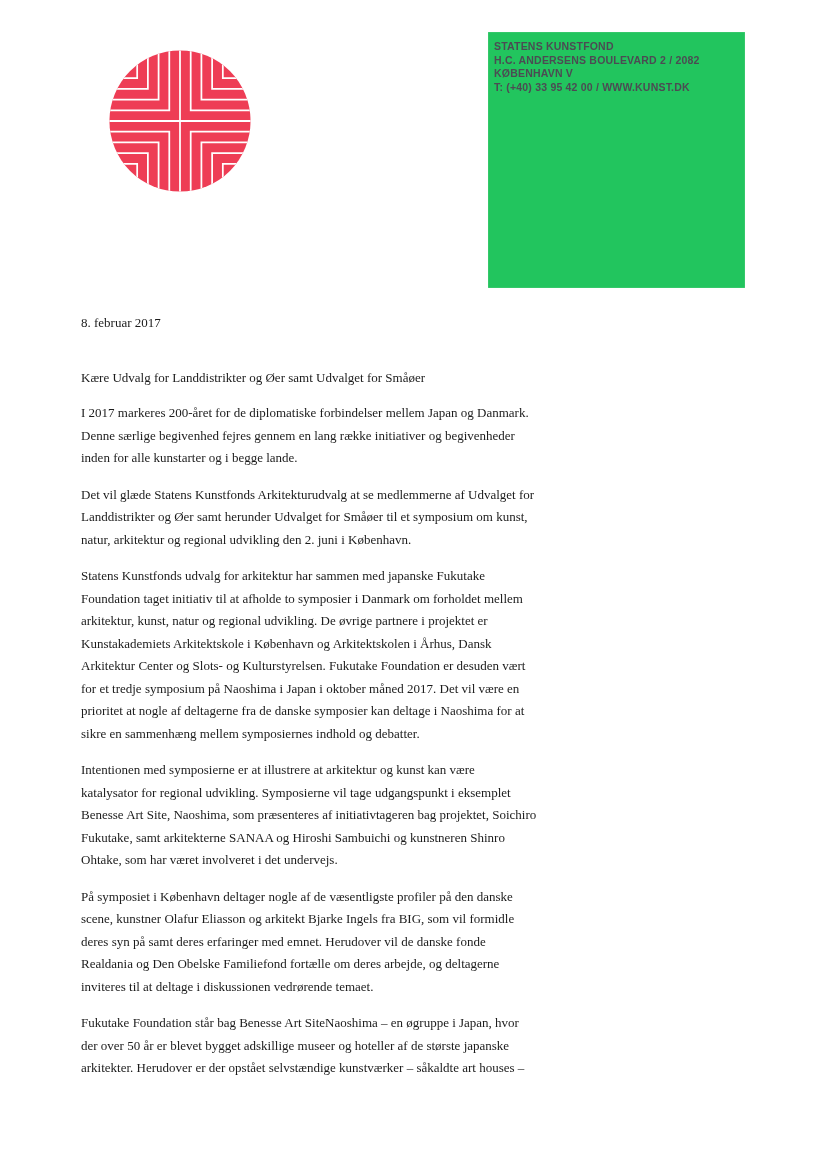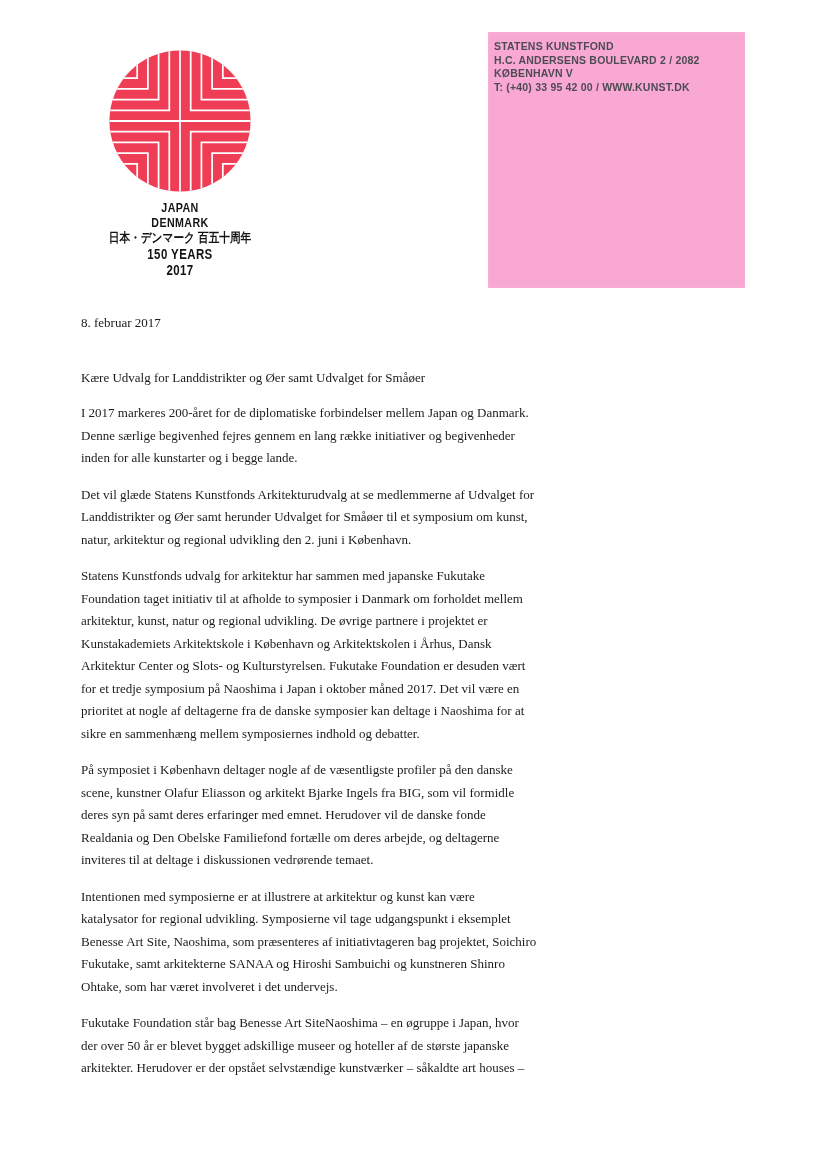--- a/index.html
+++ b/index.html
@@ -36,21 +36,21 @@
   .cap-jp  { font-size: 13px; line-height: 16px; letter-spacing: 0px; }
   .cap-md  { font-size: 14px; line-height: 16px; letter-spacing: 0.5px; }
 
   
   .letterhead-panel {
     position: absolute;
     left: 488px;
     top: 32px;
     width: 257px;
     height: 256px;
-    background: #f9a8d4;
+    background: #22c55e;
     box-shadow: 0 0 1px #e4e4e2 inset;
   }
   .letterhead-text {
     position: absolute;
     left: 6px;
     top: 8px;
     width: 246px;
     font-family: "Liberation Sans", sans-serif;
     color: #4c4b53;
     font-size: 10.5px;
@@ -109,27 +109,20 @@
           <path d="M108 0 V42 H150"></path>
         <path d="M42 150 V108 H0"></path>
           <path d="M108 150 V108 H150"></path>
 
         <path d="M31 0 V31 H0"></path>   
           <path d="M119 0 V31 H150"></path>
         <path d="M31 150 V119 H0"></path>
           <path d="M119 150 V119 H150"></path>
       </g>
     </svg>
-    <div class="logo-caption">
-      <div class="cap-line cap-sm">JAPAN</div>
-      <div class="cap-line cap-sm">DENMARK</div>
-      <div class="cap-line cap-jp">日本・デンマーク 百五十周年</div>
-      <div class="cap-line cap-md">150 YEARS</div>
-      <div class="cap-line cap-md">2017</div>
-    </div>
   </div>
 
   <div class="letterhead-panel">
     <div class="letterhead-text">
       <div class="lh-org">STATENS KUNSTFOND</div>
       <div class="lh-line">H.C. ANDERSENS BOULEVARD 2 / 2082 KØBENHAVN V</div>
       <div class="lh-line">T: (+40) 33 95 42 00 / WWW.KUNST.DK</div>
     </div>
   </div>
 
@@ -143,28 +136,28 @@
 Landdistrikter og Øer samt herunder Udvalget for Småøer til et symposium om kunst,
 natur, arkitektur og regional udvikling den 2. juni i København.</p>
     <p>Statens Kunstfonds udvalg for arkitektur har sammen med japanske Fukutake
 Foundation taget initiativ til at afholde to symposier i Danmark om forholdet mellem
 arkitektur, kunst, natur og regional udvikling. De øvrige partnere i projektet er
 Kunstakademiets Arkitektskole i København og Arkitektskolen i Århus, Dansk
 Arkitektur Center og Slots- og Kulturstyrelsen. Fukutake Foundation er desuden vært
 for et tredje symposium på Naoshima i Japan i oktober måned 2017. Det vil være en
 prioritet at nogle af deltagerne fra de danske symposier kan deltage i Naoshima for at
 sikre en sammenhæng mellem symposiernes indhold og debatter.</p>
+    <p>Intentionen med symposierne er at illustrere at arkitektur og kunst kan være
+katalysator for regional udvikling. Symposierne vil tage udgangspunkt i eksemplet
+Benesse Art Site, Naoshima, som præsenteres af initiativtageren bag projektet, Soichiro
+Fukutake, samt arkitekterne SANAA og Hiroshi Sambuichi og kunstneren Shinro
+Ohtake, som har været involveret i det undervejs.</p>
     <p>På symposiet i København deltager nogle af de væsentligste profiler på den danske
 scene, kunstner Olafur Eliasson og arkitekt Bjarke Ingels fra BIG, som vil formidle
 deres syn på samt deres erfaringer med emnet. Herudover vil de danske fonde
 Realdania og Den Obelske Familiefond fortælle om deres arbejde, og deltagerne
 inviteres til at deltage i diskussionen vedrørende temaet.</p>
-    <p>Intentionen med symposierne er at illustrere at arkitektur og kunst kan være
-katalysator for regional udvikling. Symposierne vil tage udgangspunkt i eksemplet
-Benesse Art Site, Naoshima, som præsenteres af initiativtageren bag projektet, Soichiro
-Fukutake, samt arkitekterne SANAA og Hiroshi Sambuichi og kunstneren Shinro
-Ohtake, som har været involveret i det undervejs.</p>
     <p>Fukutake Foundation står bag Benesse Art SiteNaoshima – en øgruppe i Japan, hvor
 der over 50 år er blevet bygget adskillige museer og hoteller af de største japanske
 arkitekter. Herudover er der opstået selvstændige kunstværker – såkaldte art houses –</p>
   </div>
 
 </div>
 
 </body></html>

